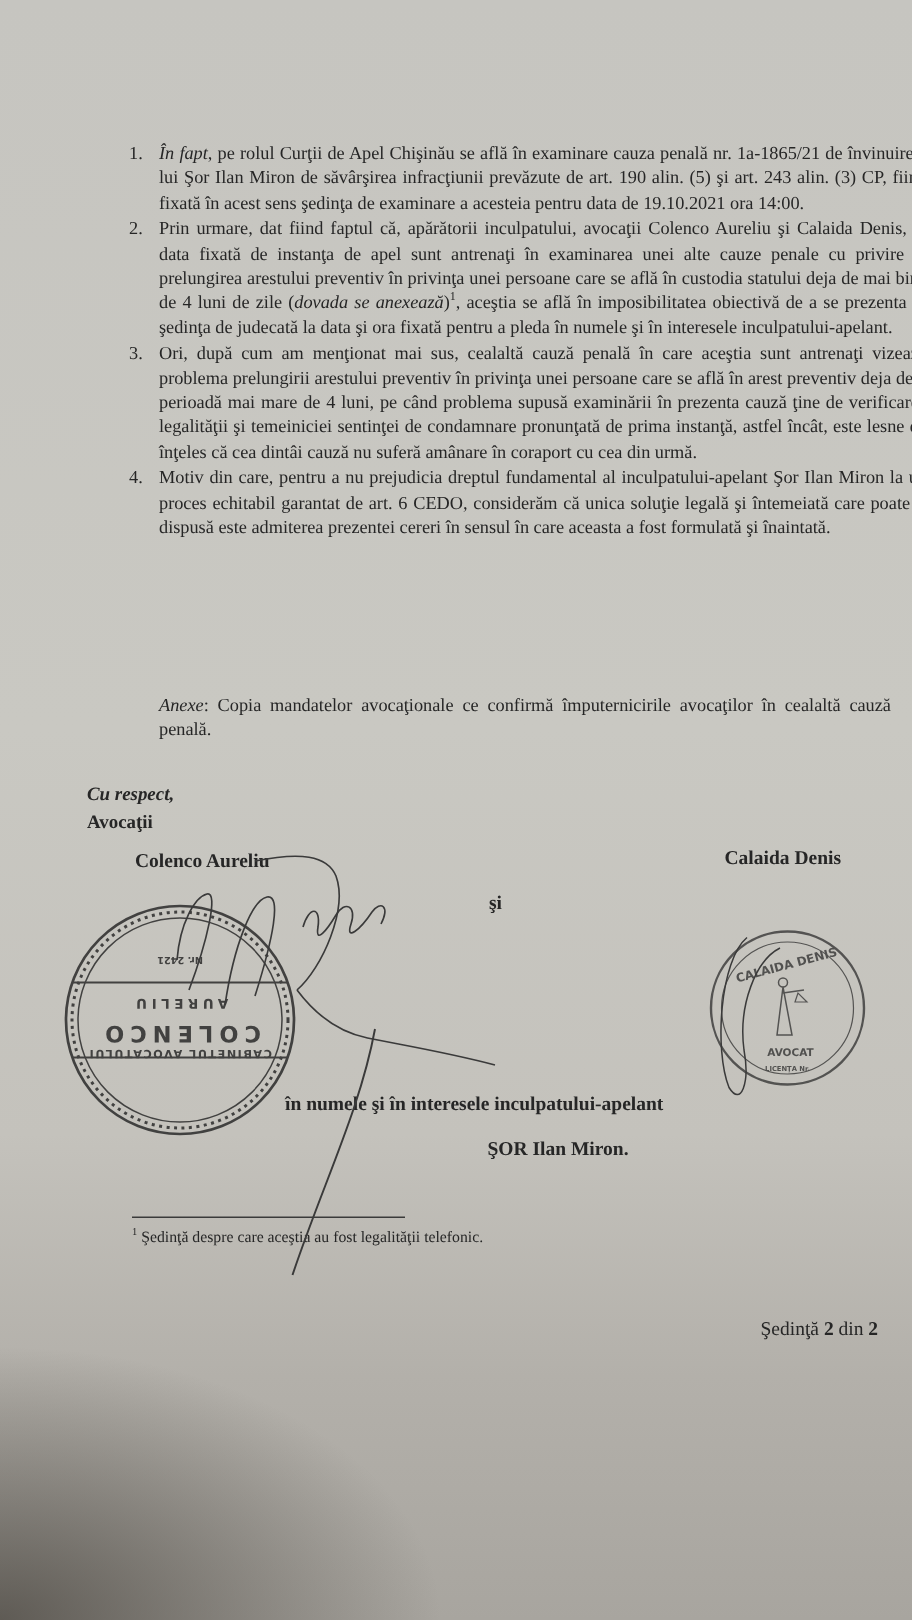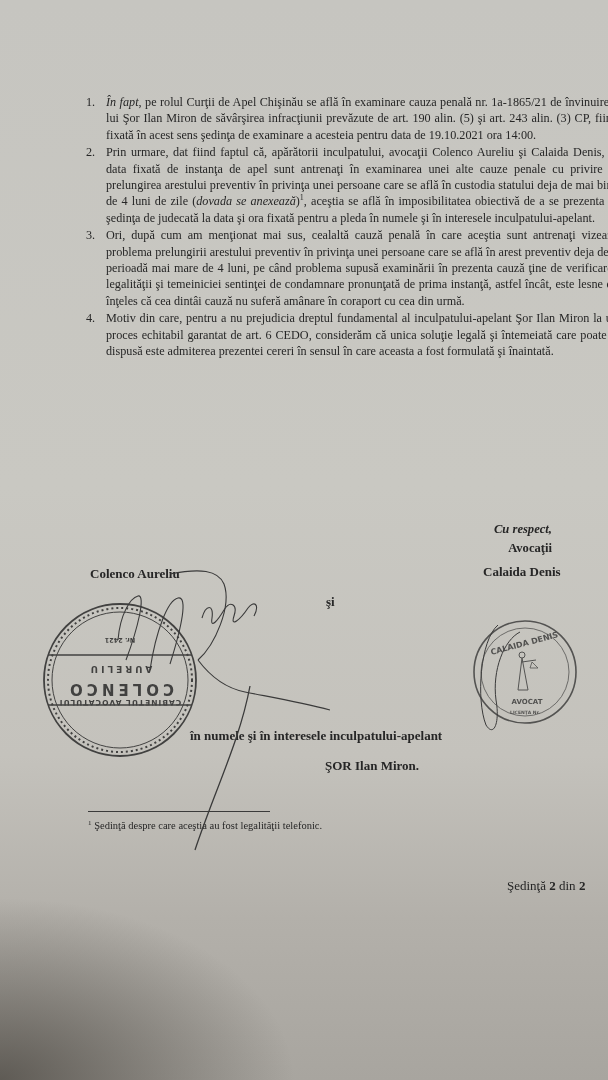--- a/index.html
+++ b/index.html
@@ -11,23 +11,23 @@
       radial-gradient(ellipse 420px 260px at 0% 100%, rgba(70,66,60,0.75), rgba(70,66,60,0) 70%),
       linear-gradient(180deg, #c6c5c0 0%, #c9c8c2 45%, #c4c2bc 70%, #b3b0aa 85%, #a8a59f 100%);
   }
   .page { position: absolute; inset: 0; }
   ol.points { position: absolute; left: 84px; top: 94px; width: 512px; margin: 0; padding: 0 0 0 22px; list-style: none; }
   ol.points li { position: relative; font-size: 12.2px; line-height: 16.4px; text-align: justify; margin-bottom: 1px; }
   ol.points li .num { position: absolute; left: -20px; top: 0; }
   .it { font-style: italic; }
   sup { font-size: 8px; line-height: 0; }
   .annex { position: absolute; left: 106px; top: 462px; width: 488px; font-size: 12.2px; line-height: 16.4px; text-align: justify; }
-  .closing { position: absolute; left: 0; width: 552px; top: 520px; text-align: right; font-size: 12.6px; line-height: 19px; }
+  .closing { position: absolute; left: 0; width: 552px; top: 520px; text-align: left; font-size: 12.6px; line-height: 19px; }
   .closing .c1 { font-style: italic; font-weight: bold; padding-left: 58px; }
-  .closing .c2 { font-weight: bold; padding-left: 37px; }
+  .closing .c2 { font-weight: bold; padding-left: 58px; }
   .sig-left { position: absolute; left: 90px; top: 566px; font-size: 13px; font-weight: bold; }
   .sig-right { position: absolute; left: 483px; top: 564px; font-size: 13px; font-weight: bold; }
   .si { position: absolute; left: 326px; top: 594px; font-size: 13px; font-weight: bold; }
   .interest { position: absolute; left: 190px; top: 728px; font-size: 13px; font-weight: bold; }
   .client { position: absolute; left: 296px; top: 758px; font-size: 13px; font-weight: bold; margin-left: 29px; }
   .fn-rule { position: absolute; left: 88px; top: 811px; width: 182px; height: 1px; background: #3a3a3a; }
   .footnote { position: absolute; left: 88px; top: 820px; font-size: 10.5px; }
   .footnote sup { font-size: 7px; }
   .pagenum { position: absolute; left: 507px; top: 878px; font-size: 13px; }
   .pagenum b { font-weight: bold; }
@@ -47,20 +47,21 @@
       <span class="num">2.</span><span>Prin urmare, dat fiind faptul că, apărătorii inculpatului, avocaţii Colenco Aureliu şi Calaida Denis, la data fixată de instanţa de apel sunt antrenaţi în examinarea unei alte cauze penale cu privire la prelungirea arestului preventiv în privinţa unei persoane care se află în custodia statului deja de mai bine de 4 luni de zile (</span><span class="it">dovada se anexează</span><span>)</span><sup>1</sup><span>, aceştia se află în imposibilitatea obiectivă de a se prezenta în şedinţa de judecată la data şi ora fixată pentru a pleda în numele şi în interesele inculpatului-apelant.</span>
     </li>
     <li>
       <span class="num">3.</span><span>Ori, după cum am menţionat mai sus, cealaltă cauză penală în care aceştia sunt antrenaţi vizează problema prelungirii arestului preventiv în privinţa unei persoane care se află în arest preventiv deja de o perioadă mai mare de 4 luni, pe când problema supusă examinării în prezenta cauză ţine de verificarea legalităţii şi temeiniciei sentinţei de condamnare pronunţată de prima instanţă, astfel încât, este lesne de înţeles că cea dintâi cauză nu suferă amânare în coraport cu cea din urmă.</span>
     </li>
     <li>
       <span class="num">4.</span><span>Motiv din care, pentru a nu prejudicia dreptul fundamental al inculpatului-apelant Şor Ilan Miron la un proces echitabil garantat de art. 6 CEDO, considerăm că unica soluţie legală şi întemeiată care poate fi dispusă este admiterea prezentei cereri în sensul în care aceasta a fost formulată şi înaintată.</span>
     </li>
   </ol>
 
+  <div class="annex"><span class="it">Anexe</span><span>: Copia mandatelor avocaţionale ce confirmă împuternicirile avocaţilor în cealaltă cauză penală.</span></div>
 
   <div class="closing">
     <div class="c1">Cu respect,</div>
     <div class="c2">Avocaţii</div>
   </div>
 
   <div class="sig-left">Colenco Aureliu</div>
   <div class="sig-right">Calaida Denis</div>
   <div class="si">şi</div>
 

